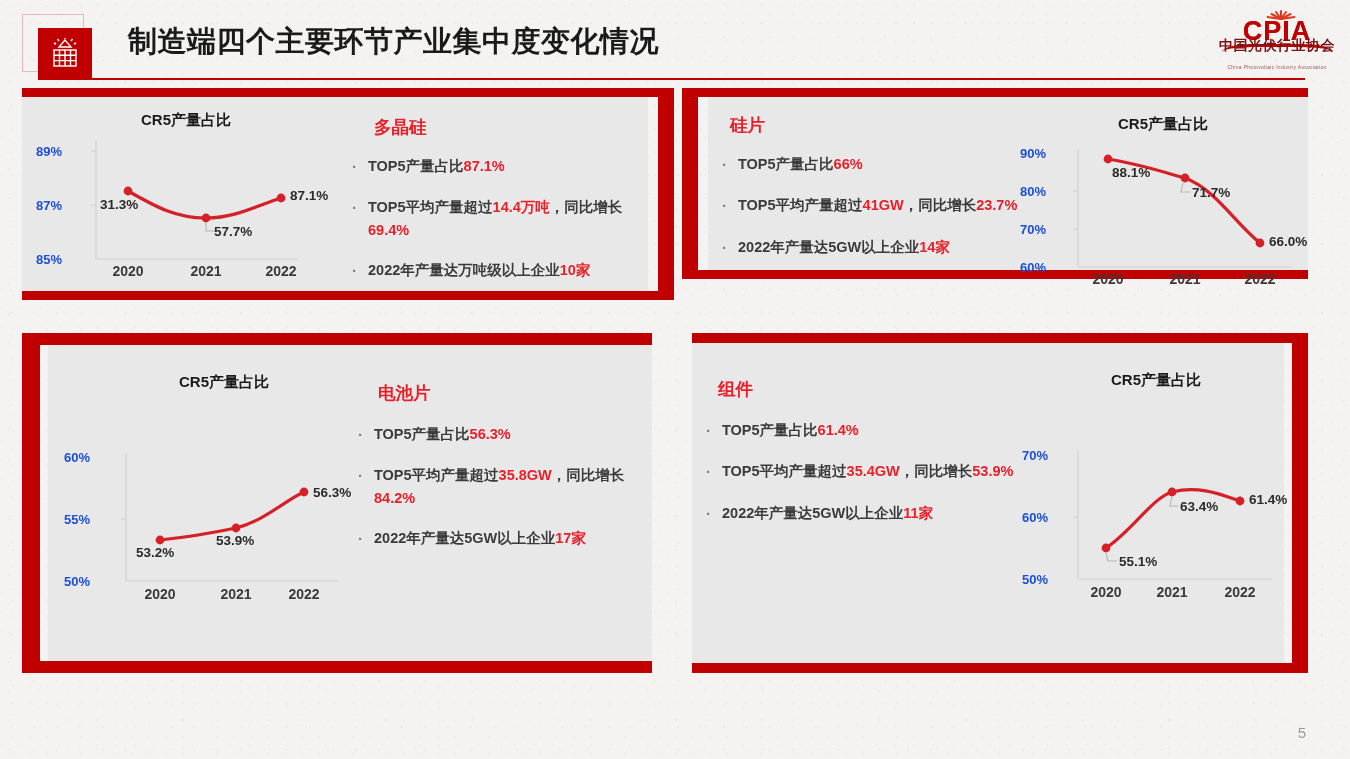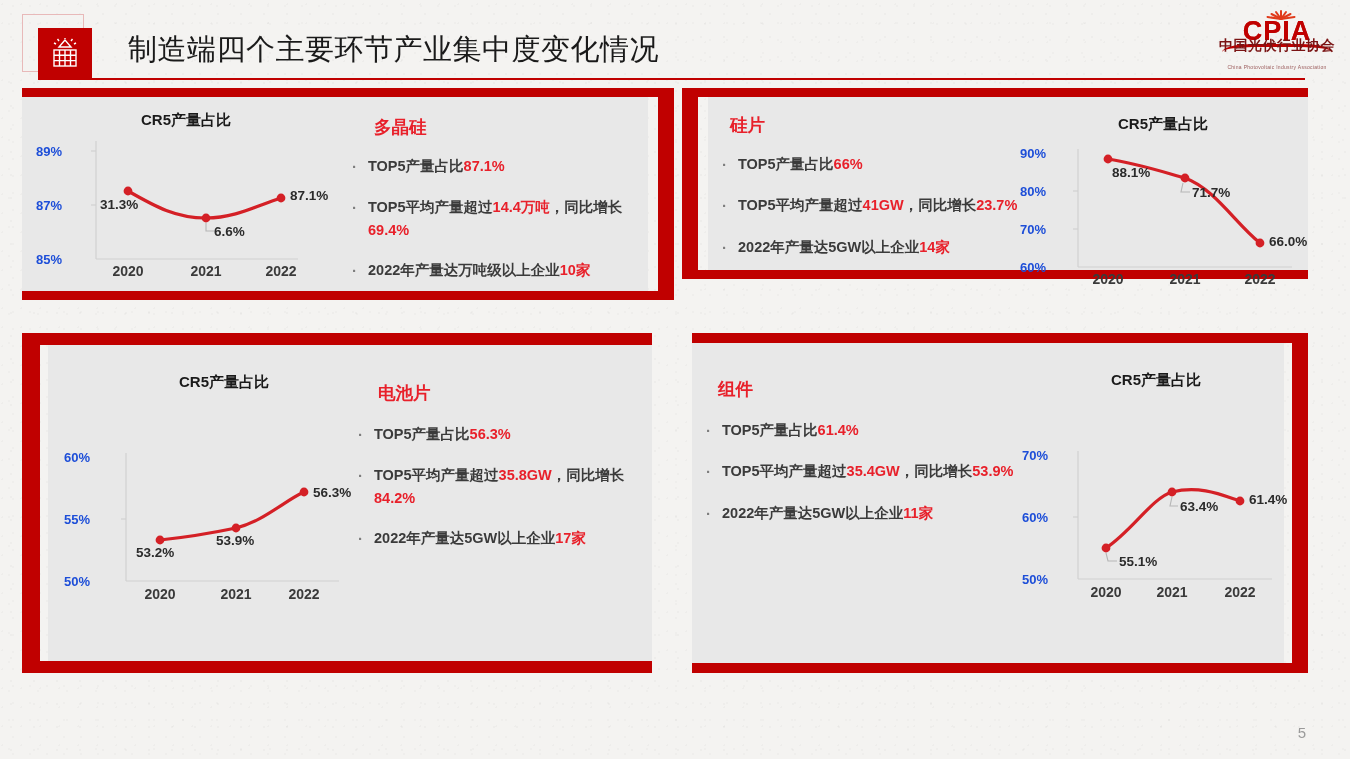--- a/index.html
+++ b/index.html
@@ -28,23 +28,22 @@
     position:absolute; left:22px; top:14px; width:62px; height:58px;
     border:1.5px solid #e8b9b9; background:transparent;
   }
   .logo-box{
     position:absolute; left:38px; top:28px; width:54px; height:52px;
     background:#c00000; display:flex; align-items:center; justify-content:center;
   }
   .logo-box svg{ width:34px; height:32px; display:block;}
   .slide-title{
     position:absolute; left:128px; top:22px;
-    font-size:29px; font-weight:normal; color:#1a1a1a; letter-spacing:.5px;
+    font-size:29px; font-weight:bold; color:#1a1a1a; letter-spacing:.5px;
     white-space:nowrap;
-    margin-top:8px;
   }
   .title-rule{
     position:absolute; left:60px; top:78px; width:1245px; height:2px; background:#c00000;
   }
   
   .cpia{ position:absolute; right:12px; top:4px; width:122px; height:74px; }
   .cpia-word{
     position:absolute; left:8px; top:14px; width:106px; text-align:center;
     font-size:27px; font-weight:bold; letter-spacing:1px; line-height:1;
     background:linear-gradient(180deg,#d62b0f 0%,#b00000 100%);
@@ -193,21 +192,21 @@
           <path d="M60 40 H55"></path>
             <path d="M60 94 H55"></path>
         </g>
         <path d="M92 80 C 120 96, 140 107, 170 107 C 200 107, 222 94, 245 87" fill="none" stroke="#d42026" stroke-width="3.2" stroke-linecap="round"></path>
         <circle cx="92" cy="80" r="4.4" fill="#d42026"></circle>
         <circle cx="170" cy="107" r="4.4" fill="#d42026"></circle>
         <circle cx="245" cy="87" r="4.4" fill="#d42026"></circle>
         <path d="M170 112 L170 120 L178 120" stroke="#b5b5b5" stroke-width="1.1" fill="none"></path>
       </svg>
       <div class="dlabel" style="left:64px;  top:86px;">31.3%</div>
-      <div class="dlabel" style="left:178px; top:113px;">6.6%</div>
+      <div class="dlabel" style="left:178px; top:113px;">57.7%</div>
       <div class="dlabel" style="left:254px; top:77px;">87.1%</div>
       <div class="xtick" style="left:92px;  top:152px;">2020</div>
       <div class="xtick" style="left:170px; top:152px;">2021</div>
       <div class="xtick" style="left:245px; top:152px;">2022</div>
     </div>
     <div class="cat-name" style="left:352px; top:18px;">多晶硅</div>
     <div class="bullets" style="left:330px; top:58px; width:290px;">
       <div class="bullet">
           <span class="dot">·</span>
           <span class="txt"><span>TOP5产量占比</span><span class="hl">87.1%</span></span>

